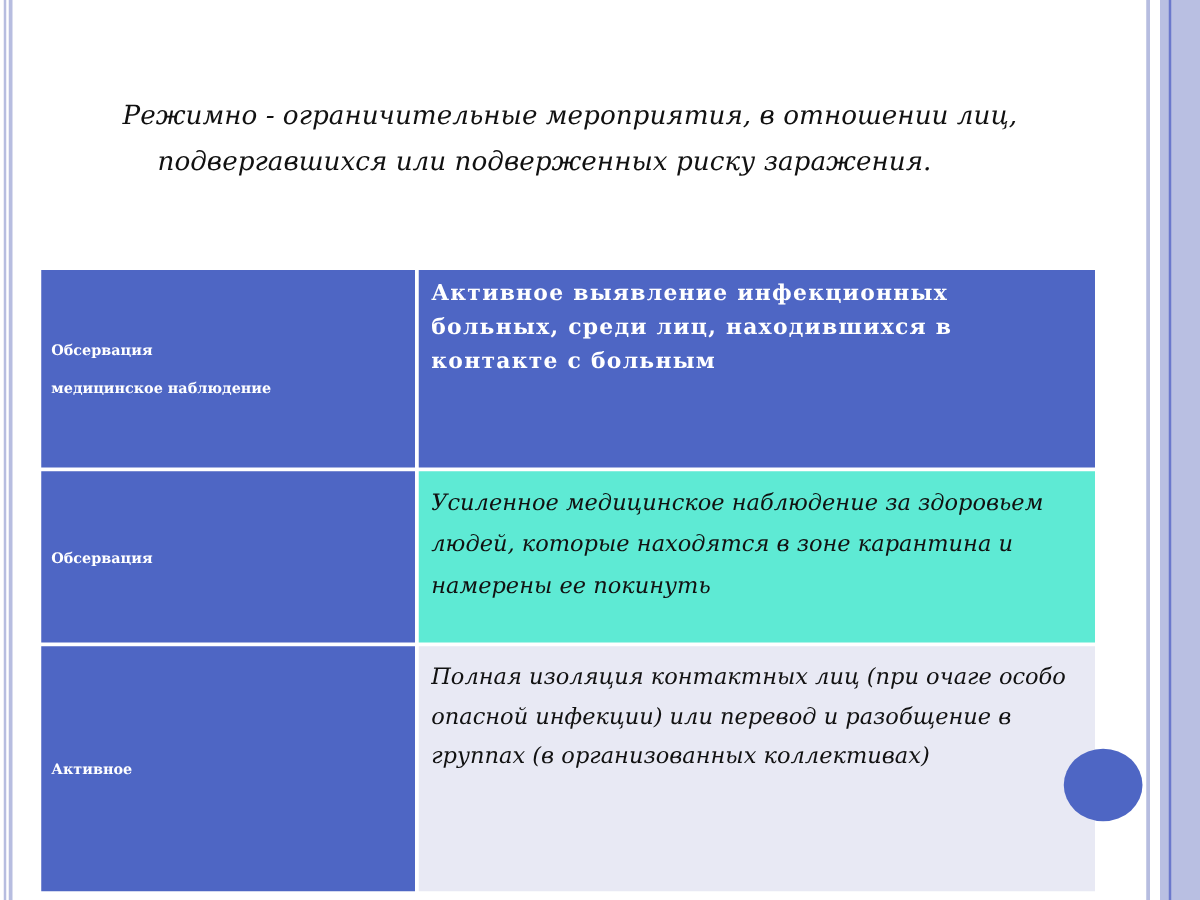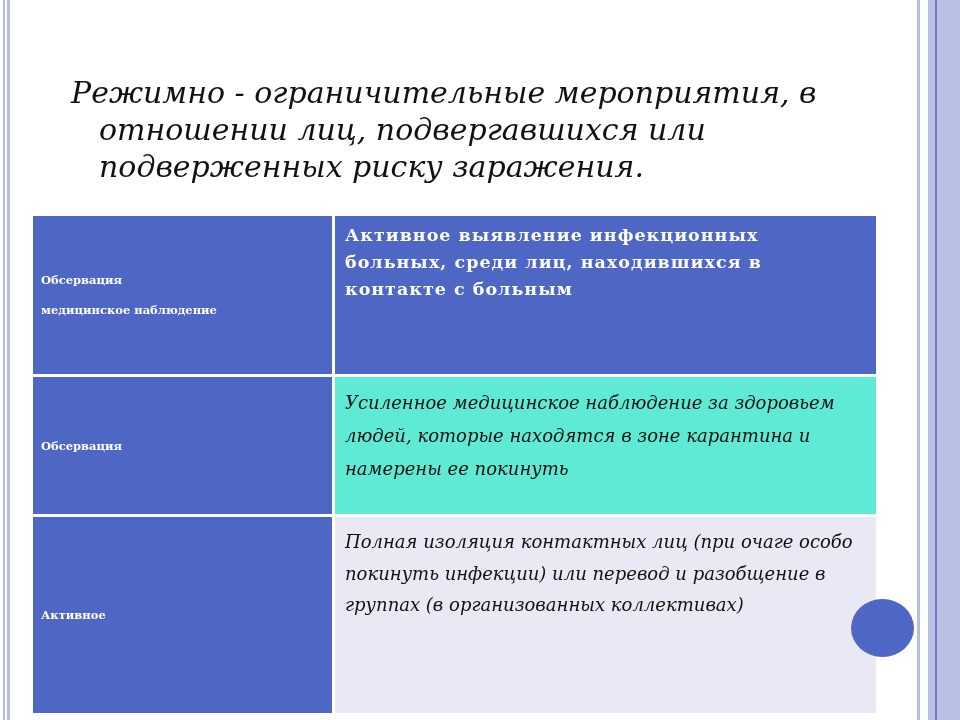--- a/index.html
+++ b/index.html
@@ -11,23 +11,23 @@
     .left-line-1 { position: absolute; left: 3px; top: 0; width: 2px; height: 720px; background: #b7bde0; }
     .left-line-2 { position: absolute; left: 7px; top: 0; width: 3px; height: 720px; background: #b7bde0; }
     .right-line-1 { position: absolute; left: 917px; top: 0; width: 3px; height: 720px; background: #b7bde0; }
     .right-band { position: absolute; left: 928px; top: 0; width: 32px; height: 720px; background: #b9bfe2; }
     .right-band-line { position: absolute; left: 935px; top: 0; width: 2px; height: 720px; background: #6b78cc; }
     .circle {
       position: absolute; left: 851px; top: 599px; width: 63px; height: 58px;
       border-radius: 50%; background: #4e66c4;
     }
     .title {
-      position: absolute; left: 71px; top: 74px; width: 720px;
+      position: absolute; left: 98px; top: 74px; width: 720px;
       font-family: "DejaVu Serif", serif; font-style: italic;
-      font-size: 30px; line-height: 37px; color: #111;
+      font-size: 21px; line-height: 37px; color: #111;
       padding-left: 28px; text-indent: -28px;
     }
     table.grid {
       position: absolute; left: 33px; top: 216px;
       border-collapse: separate; border-spacing: 3px 3px;
       width: 849px; margin: -3px;
     }
     td { vertical-align: top; padding: 0; }
     .lbl {
       background: #4e66c4; color: #fff; width: 291px;
@@ -66,18 +66,18 @@
   <tr class="r2">
     <td class="lbl">
       <div>Обсервация</div>
     </td>
     <td class="desc d2">Усиленное медицинское наблюдение за здоровьем людей, которые находятся в зоне карантина и намерены ее покинуть</td>
   </tr>
   <tr class="r3">
     <td class="lbl">
       <div>Активное</div>
     </td>
-    <td class="desc d3">Полная изоляция контактных лиц (при очаге особо покинуть инфекции) или перевод и разобщение в группах (в организованных коллективах)</td>
+    <td class="desc d3">Полная изоляция контактных лиц (при очаге особо опасной инфекции) или перевод и разобщение в группах (в организованных коллективах)</td>
   </tr>
 </tbody>
   </table>
 
 <div class="circle"></div>
 
 </body></html>

